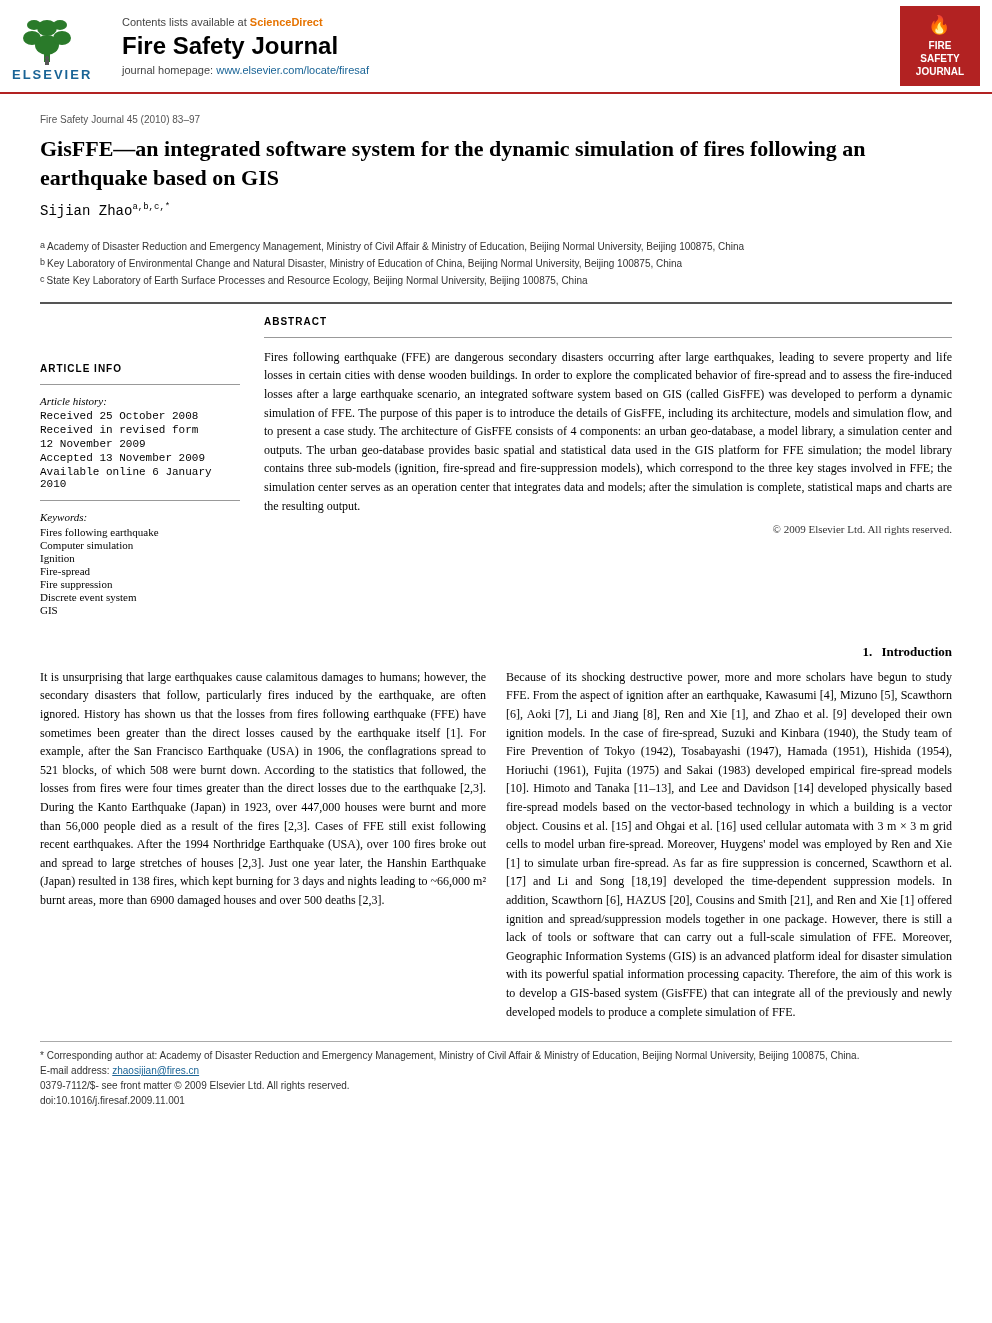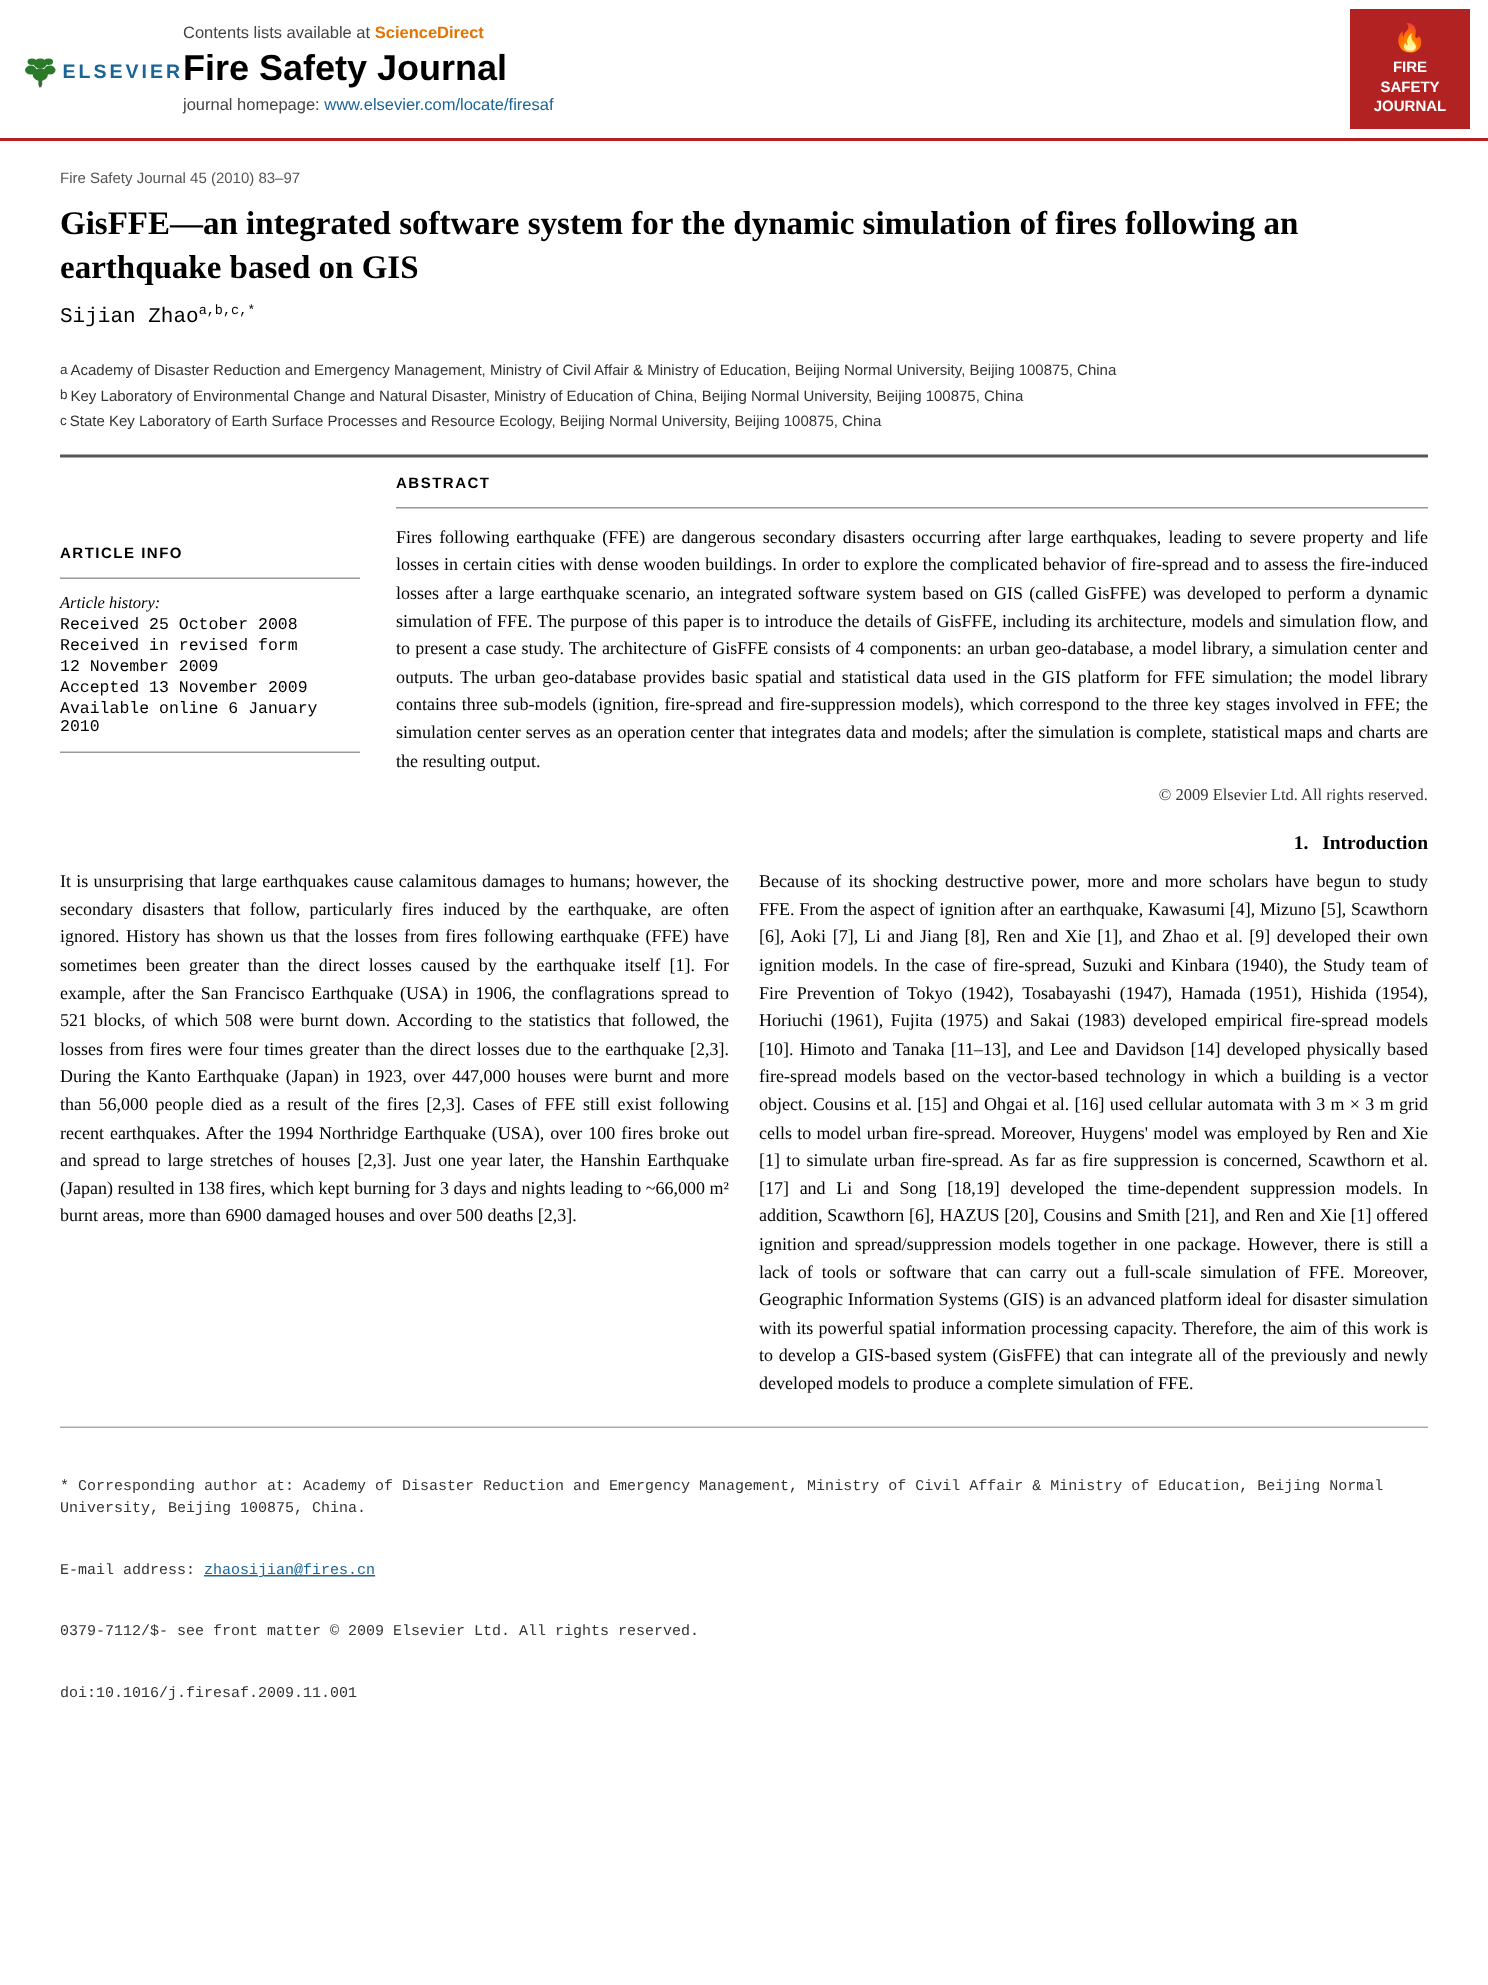--- a/index.html
+++ b/index.html
@@ -16,22 +16,22 @@
     .top-header {
       background: #fff;
       border-bottom: 2px solid #b22222;
       display: flex;
       align-items: center;
       justify-content: space-between;
       padding: 6px 12px;
     }
     .elsevier-logo {
       display: flex;
-      flex-direction: row;
-      align-items: center;
+      flex-direction: column;
+      align-items: flex-start;
       width: 110px;
     }
     .elsevier-tree {
       width: 70px;
       height: 55px;
     }
     .elsevier-text {
       font-family: Arial, sans-serif;
       font-size: 13px;
       font-weight: bold;
@@ -247,24 +247,23 @@
     }
 
     
     .footnote-section {
       border-top: 1px solid #aaa;
       margin-top: 20px;
       padding-top: 6px;
     }
     .footnote-line {
       font-size: 10px;
-      font-family: Liberation Mono, monospace;
+      font-family: Liberation Sans, sans-serif;
       line-height: 1.5;
       color: #333;
-      margin-top: 26px;
     }
     .blue-link {
       color: #1a6496;
       text-decoration: underline;
     }
   </style>
 </head>
 <body>
 
 <div class="top-header">
@@ -343,20 +342,30 @@
         <div class="info-italic">Article history:</div>
         <div class="info-line">Received 25 October 2008</div>
         <div class="info-line">Received in revised form</div>
         <div class="info-line">12 November 2009</div>
         <div class="info-line">Accepted 13 November 2009</div>
         <div class="info-line">Available online 6 January 2010</div>
       </div>
 
       <hr class="divider">
 
+      <div class="info-group">
+        <div class="keywords-label">Keywords:</div>
+        <div class="keyword-item">Fires following earthquake</div>
+        <div class="keyword-item">Computer simulation</div>
+        <div class="keyword-item">Ignition</div>
+        <div class="keyword-item">Fire-spread</div>
+        <div class="keyword-item">Fire suppression</div>
+        <div class="keyword-item">Discrete event system</div>
+        <div class="keyword-item">GIS</div>
+      </div>
     </div>
 
     <div class="right-col">
       <div class="section-label">ABSTRACT</div>
       <hr class="divider">
       <p class="abstract-text">Fires following earthquake (FFE) are dangerous secondary disasters occurring after large earthquakes, leading to severe property and life losses in certain cities with dense wooden buildings. In order to explore the complicated behavior of fire-spread and to assess the fire-induced losses after a large earthquake scenario, an integrated software system based on GIS (called GisFFE) was developed to perform a dynamic simulation of FFE. The purpose of this paper is to introduce the details of GisFFE, including its architecture, models and simulation flow, and to present a case study. The architecture of GisFFE consists of 4 components: an urban geo-database, a model library, a simulation center and outputs. The urban geo-database provides basic spatial and statistical data used in the GIS platform for FFE simulation; the model library contains three sub-models (ignition, fire-spread and fire-suppression models), which correspond to the three key stages involved in FFE; the simulation center serves as an operation center that integrates data and models; after the simulation is complete, statistical maps and charts are the resulting output.</p>
       <p class="copyright-line">© 2009 Elsevier Ltd. All rights reserved.</p>
     </div>
   </div>
 

